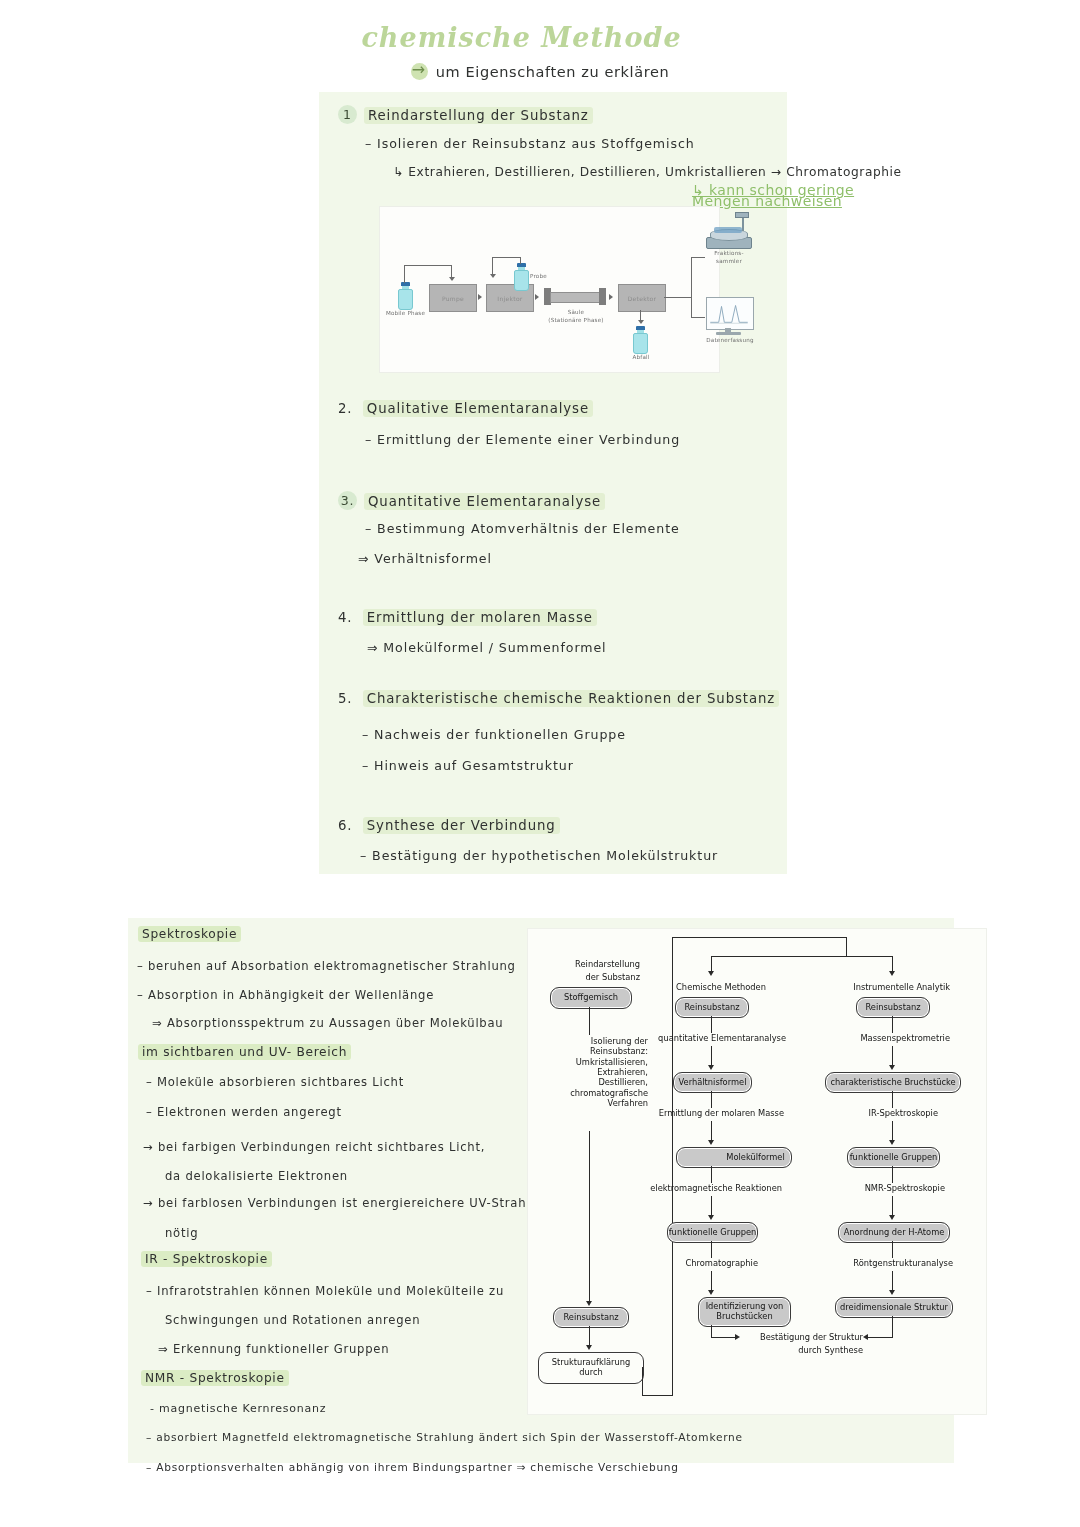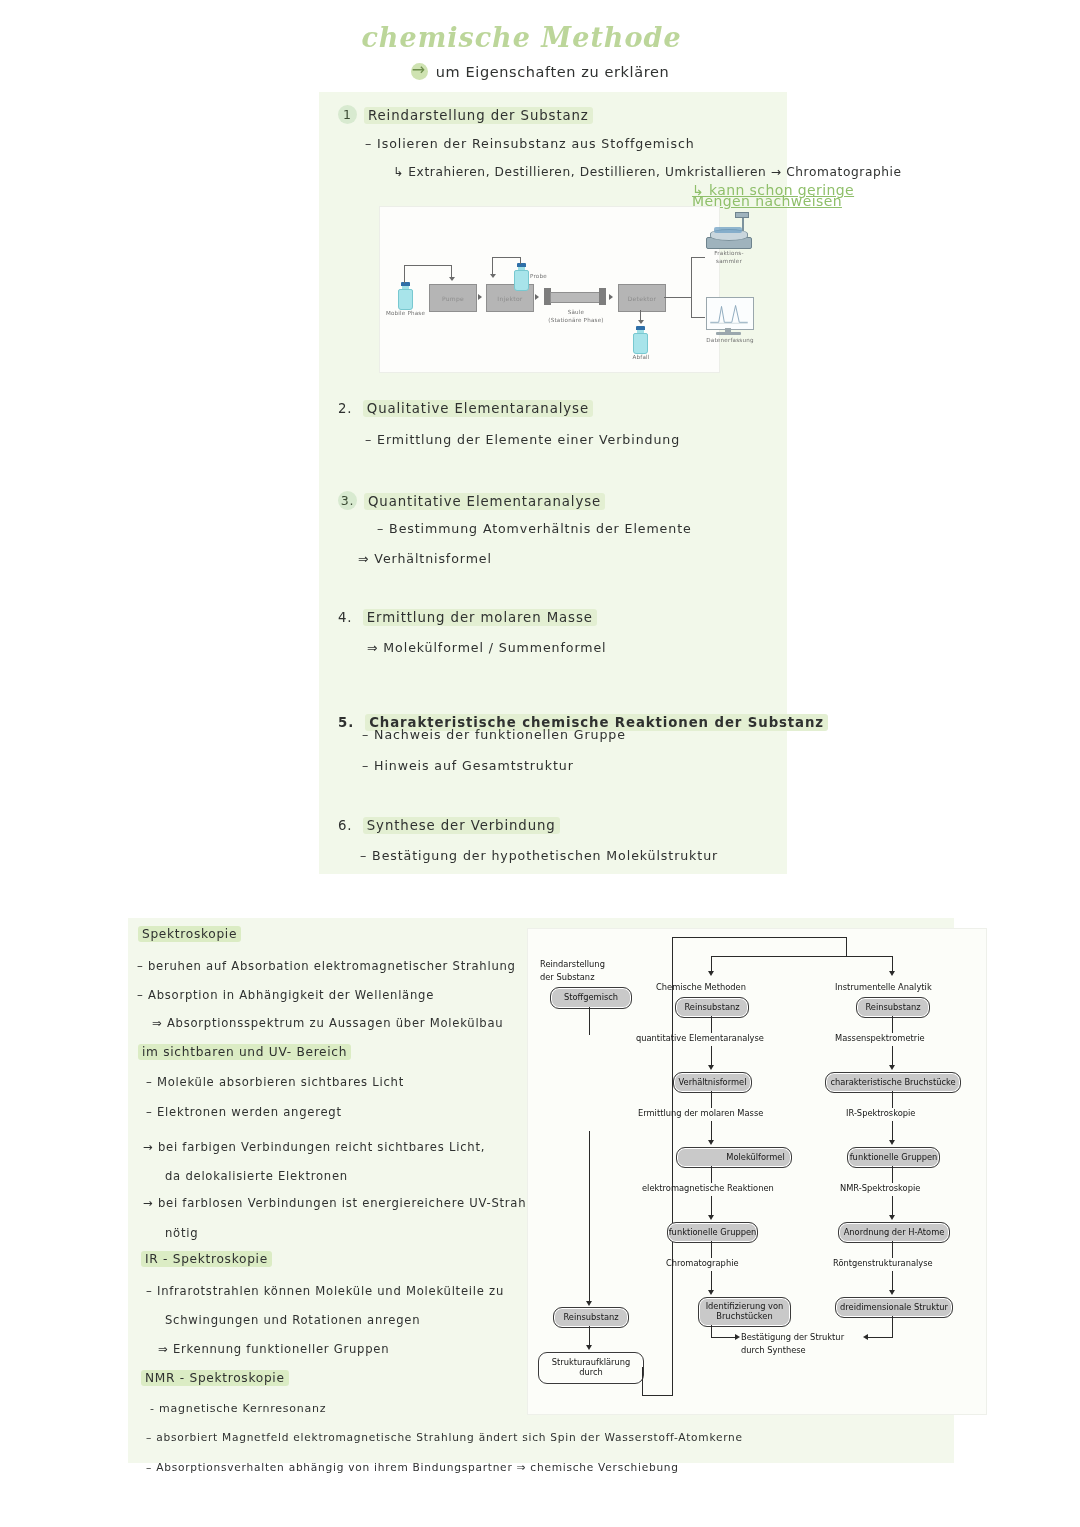--- a/index.html
+++ b/index.html
@@ -90,21 +90,21 @@
     background:#fcfdf9;border:1px solid #eef0ea;
     font-family:"DejaVu Sans", sans-serif;
   }
   #flow .fbox{
     position:absolute;background:#c9c9c9;border:1.4px solid #3a3a3a;border-radius:9px;
     font-size:8.3px;color:#151515;text-align:center;
     display:flex;align-items:center;justify-content:center;line-height:1.2;
     box-shadow:0 0 0 1px #fff inset;
   }
   #flow .fbox.plain{background:#fcfdf9;}
-  #flow .ftxt{position:absolute;font-size:8.3px;color:#151515;text-align:left;line-height:1.25;white-space:nowrap;}
+  #flow .ftxt{position:absolute;font-size:8.3px;color:#151515;text-align:right;line-height:1.25;white-space:nowrap;}
   #flow .ftxt.wrap{white-space:normal;}
   #flow .v{position:absolute;width:1.3px;background:#2a2a2a;}
   #flow .h{position:absolute;height:1.3px;background:#2a2a2a;}
   #flow .ad{position:absolute;width:0;height:0;border-left:3.5px solid transparent;border-right:3.5px solid transparent;border-top:5px solid #2a2a2a;}
   #flow .ar{position:absolute;width:0;height:0;border-top:3.5px solid transparent;border-bottom:3.5px solid transparent;border-left:5px solid #2a2a2a;}
   #flow .al{position:absolute;width:0;height:0;border-top:3.5px solid transparent;border-bottom:3.5px solid transparent;border-right:5px solid #2a2a2a;}
 </style>
 </head>
 <body>
 
@@ -201,29 +201,29 @@
 </div>
 
 <div class="item hand" style="left:338px;top:401px;">
   <span>2.</span>&nbsp; <span class="hl-soft">Qualitative  Elementaranalyse</span>
 </div>
 <div class="sub hand" style="left:365px;top:432px;">–  Ermittlung  der  Elemente  einer  Verbindung</div>
 
 <div class="item hand" style="left:338px;top:491px;">
   <span class="num">3.</span><span class="hl-soft">Quantitative  Elementaranalyse</span>
 </div>
-<div class="sub hand" style="left:365px;top:521px;margin-left:12px;">–  Bestimmung  Atomverhältnis  der  Elemente</div>
+<div class="sub hand" style="left:365px;top:521px;">–  Bestimmung  Atomverhältnis  der  Elemente</div>
 <div class="sub hand" style="left:358px;top:551px;">⇒  Verhältnisformel</div>
 
 <div class="item hand" style="left:338px;top:610px;">
   <span>4.</span>&nbsp; <span class="hl-soft">Ermittlung  der  molaren  Masse</span>
 </div>
 <div class="sub hand" style="left:367px;top:640px;">⇒  Molekülformel / Summenformel</div>
 
-<div class="item hand" style="left:338px;top:715px;font-weight:bold;">
+<div class="item hand" style="left:338px;top:691px;">
   <span>5.</span>&nbsp; <span class="hl-soft">Charakteristische  chemische  Reaktionen  der  Substanz</span>
 </div>
 <div class="sub hand" style="left:362px;top:727px;">–  Nachweis  der  funktionellen  Gruppe</div>
 <div class="sub hand" style="left:362px;top:758px;">–   Hinweis  auf  Gesamtstruktur</div>
 
 <div class="item hand" style="left:338px;top:818px;">
   <span>6.</span>&nbsp; <span class="hl-soft">Synthese  der  Verbindung</span>
 </div>
 <div class="sub hand" style="left:360px;top:848px;">– Bestätigung  der  hypothetischen  Molekülstruktur</div>
 
@@ -259,20 +259,29 @@
 <div class="nline hand" style="left:150px;top:1402px;font-size:11px;">- magnetische  Kernresonanz</div>
 <div class="nline hand" style="left:146px;top:1431px;font-size:10.6px;">– absorbiert Magnetfeld  elektromagnetische Strahlung ändert  sich  Spin  der  Wasserstoff-Atomkerne</div>
 <div class="nline hand" style="left:146px;top:1461px;font-size:10.6px;">– Absorptionsverhalten  abhängig von  ihrem  Bindungspartner  ⇒ chemische  Verschiebung</div>
 
 <div id="flow">
 
   <div class="ftxt" style="left:12px;top:30px;width:100px;">Reindarstellung</div>
   <div class="ftxt" style="left:12px;top:43px;width:100px;">der Substanz</div>
   <div class="fbox" style="left:22px;top:58px;width:80px;height:20px;">Stoffgemisch</div>
   <div class="v" style="left:61px;top:78px;height:28px;"></div>
+  <div class="ftxt wrap" style="left:5px;top:107px;width:115px;">
+    <span style="white-space:pre-line;">Isolierung der
+Reinsubstanz:
+Umkristallisieren,
+Extrahieren,
+Destillieren,
+chromatografische
+Verfahren</span>
+  </div>
   <div class="v" style="left:61px;top:202px;height:172px;"></div>
   <div class="ad" style="left:58px;top:372px;"></div>
   <div class="fbox" style="left:25px;top:378px;width:74px;height:19px;">Reinsubstanz</div>
   <div class="v" style="left:61px;top:397px;height:21px;"></div>
   <div class="ad" style="left:58px;top:416px;"></div>
   <div class="fbox plain" style="left:10px;top:423px;width:104px;height:30px;flex-direction:column;">
     <span>Strukturaufklärung</span>
     <span>durch</span>
   </div>
 

